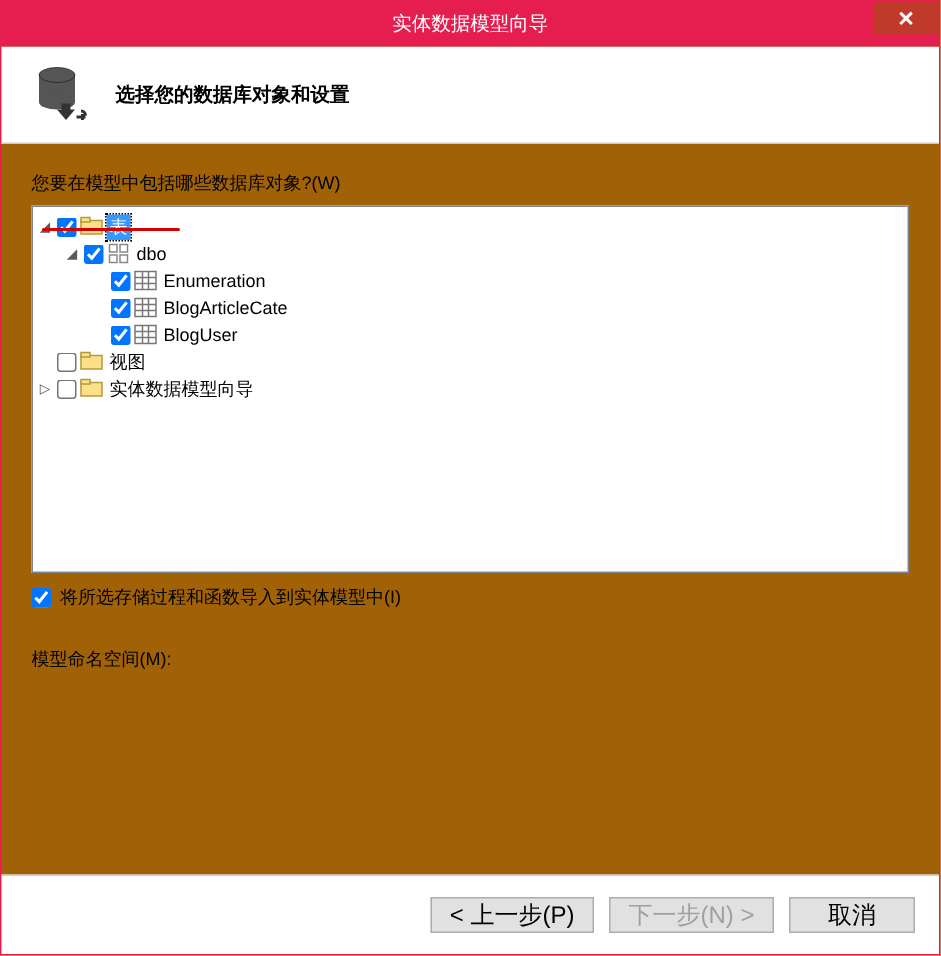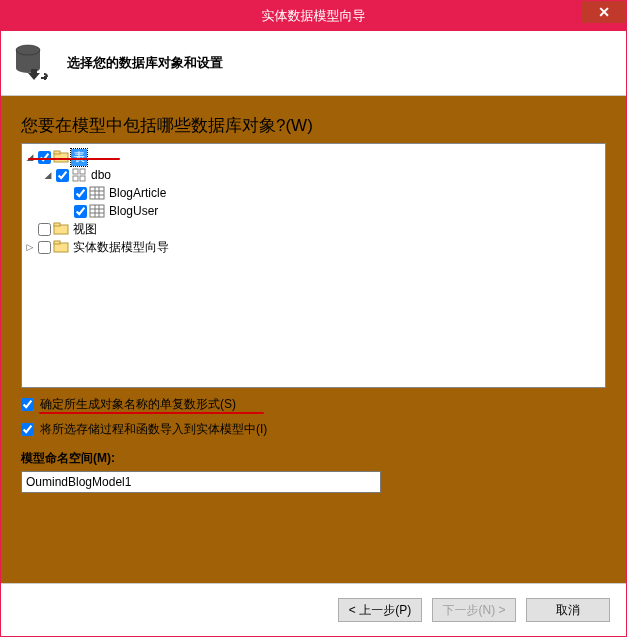--- a/index.html
+++ b/index.html
@@ -41,38 +41,38 @@
     cursor: pointer;
     font-size: 14px;
     font-weight: bold;
   }
   .header-strip {
     height: 65px;
     background: #fff;
     border-bottom: 1px solid #ccc;
     display: flex;
     align-items: center;
-    padding: 0 12px;
+    padding: 0 22px;
     gap: 18px;
   }
   .db-icon {
     width: 36px; height: 40px;
     position: relative;
   }
   .db-icon svg { width: 36px; height: 40px; }
   .header-text { font-size: 13px; font-weight: bold; }
 
   .content {
     flex: 1;
     padding: 18px 20px 10px 20px;
     display: flex;
     flex-direction: column;
     overflow: hidden;
   }
-  .question { margin-bottom: 6px; font-size: 17px; }
+  .question { margin-bottom: 6px; font-size: 12px; }
 
   .tree-box {
     border: 1px solid #828790;
     background: #fff;
     height: 245px;
     padding: 4px 2px;
     overflow: auto;
     position: relative;
   }
   .tree-root { margin: 0; padding: 0; list-style: none; }
@@ -127,21 +127,21 @@
   }
   .check-line input { margin: 0; }
   .check-line .under {
     position: absolute;
     left: 18px; top: 16px;
     height: 2px; width: 225px;
     background: #d40000;
     border-radius: 1px;
   }
 
-  .ns-label { margin-top: 12px; margin-bottom: 4px; font-weight: bold; }
+  .ns-label { margin-top: 24px; margin-bottom: 4px; }
   .ns-input {
     width: 360px;
     height: 22px;
     border: 1px solid #7a7a7a;
     padding: 1px 4px;
     font-family: inherit;
     font-size: 12px;
   }
 
   .footer {
@@ -151,23 +151,23 @@
     justify-content: flex-end;
     gap: 10px;
     background: #fff;
   }
   .btn {
     height: 24px;
     min-width: 84px;
     border: 1px solid #adadad;
     background: #e1e1e1;
     font-family: inherit;
-    font-size: 12px;
+    font-size: 16px;
     cursor: pointer;
-    padding: 0 1px;
+    padding: 0 12px;
   }
   .btn:disabled {
     color: #a0a0a0;
     cursor: default;
   }
 </style>
 </head>
 <body>
 
 <div class="window">
@@ -233,21 +233,37 @@
                       <input type="checkbox" class="chk" checked="" style="">
                       <span class="node-icon">
                         <svg width="16" height="16">
                           <rect x="1" y="2" width="14" height="12" fill="#fff" stroke="#777"></rect>
                           <line x1="1" y1="6" x2="15" y2="6" stroke="#777"></line>
                           <line x1="1" y1="10" x2="15" y2="10" stroke="#777"></line>
                           <line x1="6" y1="2" x2="6" y2="14" stroke="#777"></line>
                           <line x1="10" y1="2" x2="10" y2="14" stroke="#777"></line>
                         </svg>
                       </span>
-                      <span class="node-label">BlogArticle</span>
+                      <span class="node-label">Enumeration</span>
+                    </div>
+                  </li>
+                <li>
+                    <div class="tree-row">
+                      <span class="spacer12"></span>
+                      <input type="checkbox" class="chk" checked="" style="">
+                      <span class="node-icon">
+                        <svg width="16" height="16">
+                          <rect x="1" y="2" width="14" height="12" fill="#fff" stroke="#777"></rect>
+                          <line x1="1" y1="6" x2="15" y2="6" stroke="#777"></line>
+                          <line x1="1" y1="10" x2="15" y2="10" stroke="#777"></line>
+                          <line x1="6" y1="2" x2="6" y2="14" stroke="#777"></line>
+                          <line x1="10" y1="2" x2="10" y2="14" stroke="#777"></line>
+                        </svg>
+                      </span>
+                      <span class="node-label">BlogArticleCate</span>
                     </div>
                   </li>
                 <li>
                     <div class="tree-row">
                       <span class="spacer12"></span>
                       <input type="checkbox" class="chk" checked="" style="">
                       <span class="node-icon">
                         <svg width="16" height="16">
                           <rect x="1" y="2" width="14" height="12" fill="#fff" stroke="#777"></rect>
                           <line x1="1" y1="6" x2="15" y2="6" stroke="#777"></line>
@@ -287,30 +303,24 @@
                 </svg>
               </span>
             <span class="node-label">实体数据模型向导</span>
           </div>
         </li>
       </ul>
     </div>
 
     <div class="check-line">
       <input type="checkbox" checked="" style="">
-      <span>确定所生成对象名称的单复数形式(S)</span>
-      <div class="under"></div>
-    </div>
-    <div class="check-line">
-      <input type="checkbox" checked="" style="">
       <span>将所选存储过程和函数导入到实体模型中(I)</span>
     </div>
 
     <div class="ns-label">模型命名空间(M):</div>
-    <input class="ns-input" type="text" value="OumindBlogModel1" style="">
 
   </div>
 
   <div class="footer">
     <button class="btn">&lt; 上一步(P)</button>
     <button class="btn" disabled="">下一步(N) &gt;</button>
     <button class="btn">取消</button>
   </div>
 
 </div>

